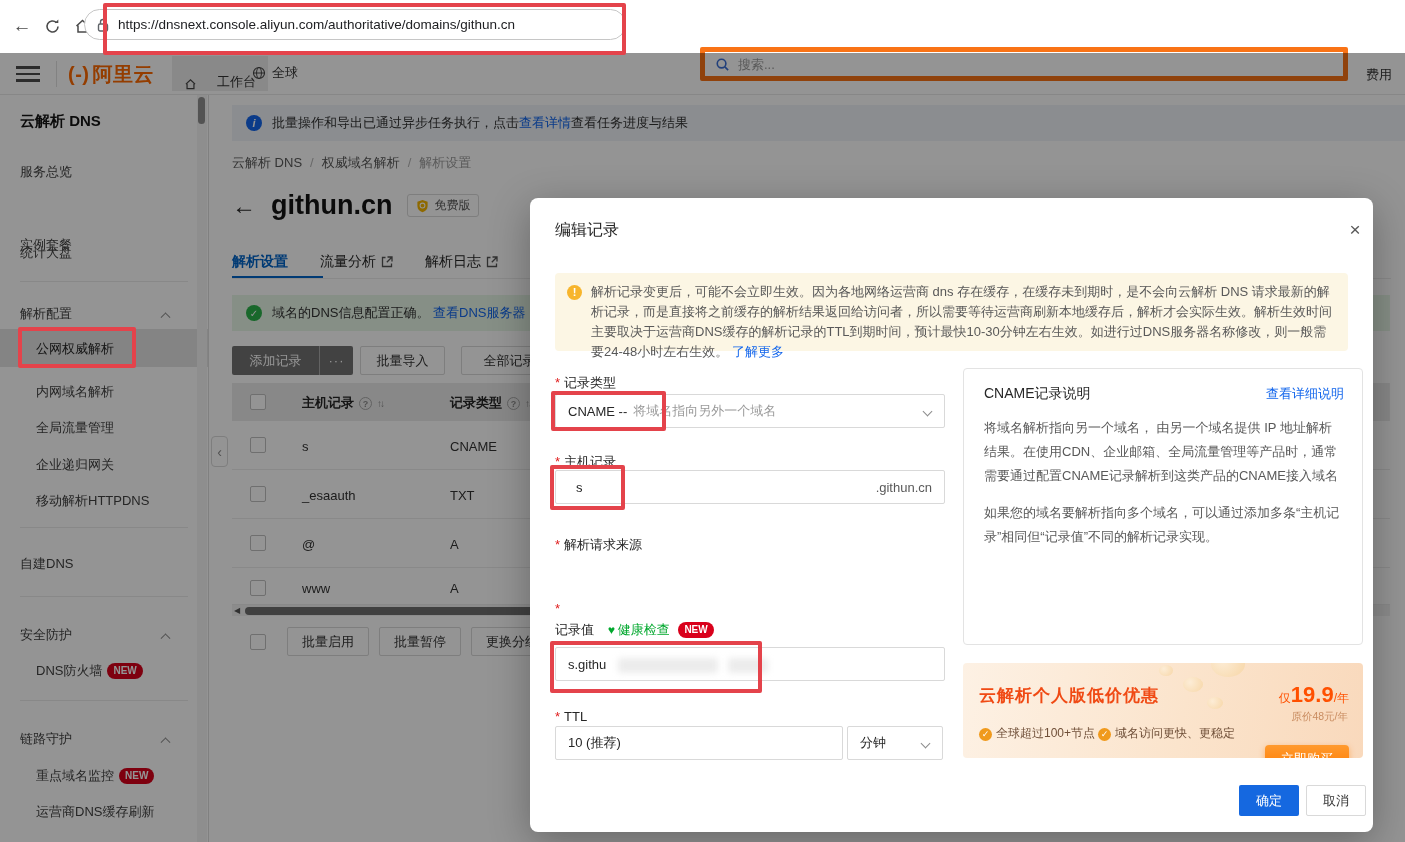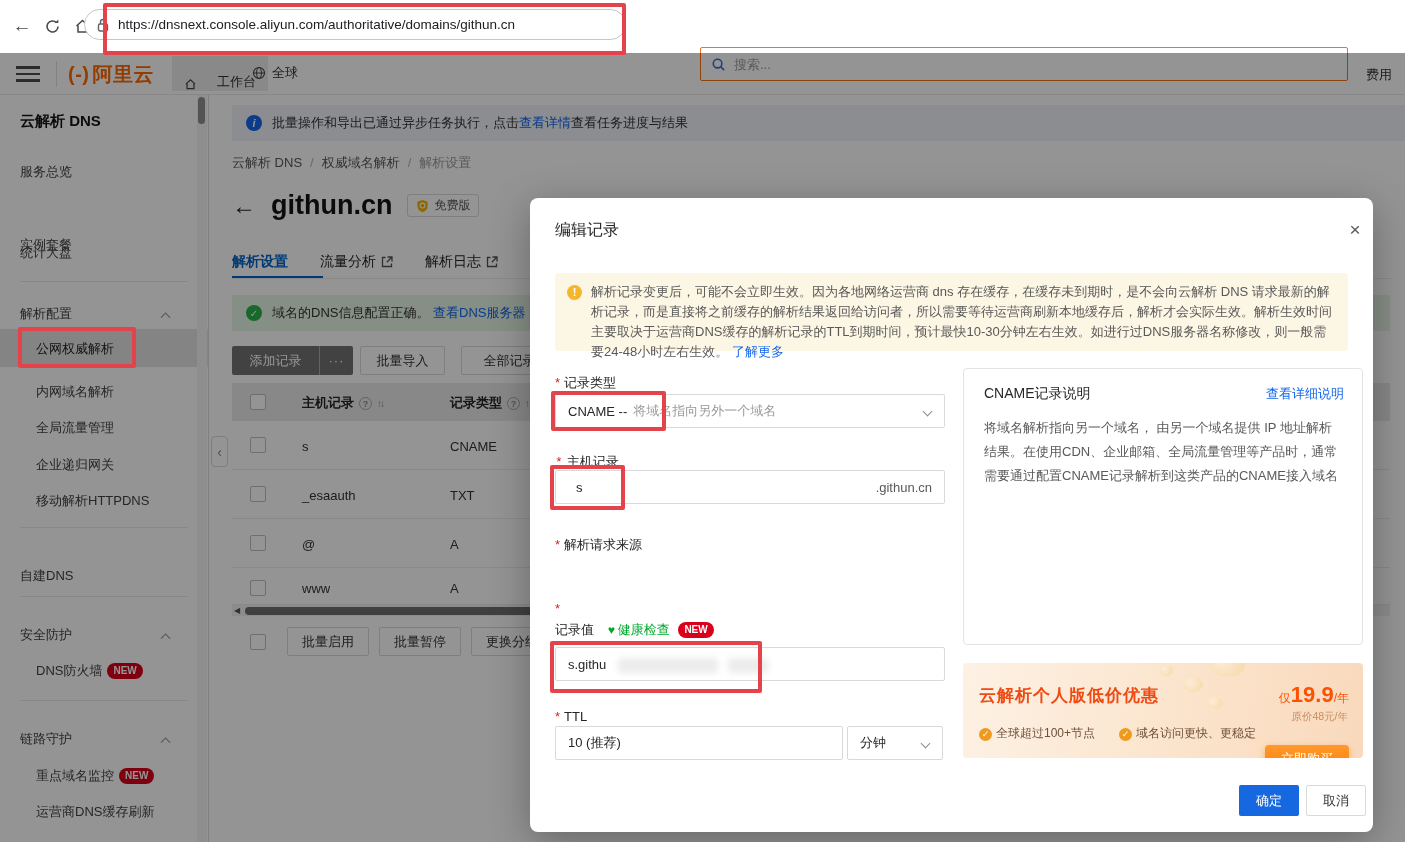--- a/index.html
+++ b/index.html
@@ -14,21 +14,21 @@
   .url-text { font-size:13.5px; color:#202124; white-space:nowrap; }
 
   
   .app-header { position:absolute; top:53px; left:0; width:100%; height:42px; background:#fff; border-bottom:1px solid #e8e8e8; z-index:6; }
   .hamburger { position:absolute; left:16px; top:13px; width:24px; height:17px; cursor:pointer; }
   .hamburger i { display:block; height:2.5px; background:#4d4d4d; margin-bottom:4.2px; }
   .hline { position:absolute; left:56px; top:8px; height:26px; border-left:1px solid #e0e0e0; }
   .brand { position:absolute; left:68px; top:8px; display:flex; align-items:center; gap:3px; color:#ff6a00; font-weight:bold; font-size:20px; letter-spacing:0.5px; }
   .chip-workbench { position:absolute; left:172px; top:3px; height:35px; background:#ececec; display:flex; align-items:flex-end; gap:20px; padding:0 12px; font-size:13px; color:#333; cursor:pointer; }
   .nav-global { position:absolute; left:252px; top:11px; display:flex; align-items:center; gap:6px; font-size:13px; color:#333; cursor:pointer; }
-  .search-box { position:absolute; left:700px; top:-6px; width:648px; height:34px; border:1px solid #f97316; border-radius:2px; background:#fff; display:flex; align-items:center; padding:0 10px; gap:8px; }
+  .search-box { position:absolute; left:700px; top:-6px; width:648px; height:34px; border:5px solid #f97316; border-radius:2px; background:#fff; display:flex; align-items:center; padding:0 10px; gap:8px; }
   .search-box input { border:none; outline:none; flex:1; font-size:13px; color:#333; font-family:inherit; background:transparent; }
   .search-box input::placeholder { color:#9b9b9b; }
   .billing { position:absolute; left:1366px; top:13px; font-size:13px; color:#333; cursor:pointer; }
 
   
   .sidebar { position:absolute; top:95px; left:0; width:209px; bottom:0; background:#fff; border-right:1px solid #dcdcdc; z-index:6; }
   .side-title { position:absolute; left:20px; top:17px; font-size:15px; font-weight:bold; color:#141414; }
   .snav { position:absolute; left:20px; font-size:13px; color:#424242; cursor:pointer; white-space:nowrap; }
   .snav-child { left:36px; }
   .sel-row { position:absolute; left:0; top:234px; width:208px; height:38px; background:#e4e4e4; }
@@ -92,21 +92,21 @@
   .health { color:#00a82d; font-size:13px; margin-left:10px; cursor:pointer; }
   .heart { color:#00a82d; font-size:12px; margin-right:3px; }
   .blur-patch { position:absolute; height:15px; background:#ececec; filter:blur(3px); border-radius:3px; }
   .side-panel { position:absolute; left:433px; top:170px; width:400px; height:277px; border:1px solid #e3e3e3; border-radius:4px; padding:16px 20px; }
   .sp-title { font-size:14px; color:#262626; }
   .sp-link { position:absolute; right:18px; top:16px; font-size:13px; }
   .sp-p { font-size:13px; color:#595959; line-height:24px; margin-top:13px; }
   .promo { position:absolute; left:433px; top:465px; width:400px; height:95px; border-radius:4px; overflow:hidden; background:linear-gradient(100deg,#fdf1e4 0%,#fbe4cc 55%,#f9d9bc 100%); }
   .coin { position:absolute; border-radius:50%; background:radial-gradient(circle at 35% 35%, #fdeed8, #f6d4a0); opacity:0.85; }
   .promo-title { position:absolute; left:16px; top:21px; font-size:17px; font-weight:bold; color:#f04a14; letter-spacing:1px; }
-  .promo-bullets { position:absolute; left:16px; top:62px; display:flex; gap:24px; font-size:12px; color:#6f4f38; align-items:center; }
+  .promo-bullets { position:absolute; left:16px; top:62px; display:flex; gap:3px; font-size:12px; color:#6f4f38; align-items:center; }
   .pcheck { width:13px; height:13px; border-radius:50%; background:#f09a1d; color:#fff; font-size:9px; display:inline-flex; align-items:center; justify-content:center; margin-right:4px; }
   .promo-price { position:absolute; right:14px; top:19px; color:#ff5000; display:flex; align-items:baseline; }
   .promo-orig { position:absolute; right:15px; top:47px; font-size:10.5px; color:#c98c60; }
   .buy-btn { position:absolute; right:14px; top:62px; width:84px; height:27px; background:linear-gradient(180deg,#ff9a2e,#ff7a00); border-radius:4px; color:#fff; font-size:13px; font-weight:normal; display:flex; align-items:center; justify-content:center; cursor:pointer; box-shadow:0 2px 6px rgba(255,122,0,0.45);margin-top:20px; }
   .ok-btn { position:absolute; left:709px; top:587px; width:60px; height:31px; background:#1568e0; border-radius:2px; color:#fff; font-size:13px; display:flex; align-items:center; justify-content:center; cursor:pointer; }
   .cancel-btn { position:absolute; left:776px; top:587px; width:60px; height:31px; background:#fff; border:1px solid #d9d9d9; border-radius:2px; color:#333; font-size:13px; display:flex; align-items:center; justify-content:center; cursor:pointer; }
 
   
   .anno { position:absolute; border:4px solid #e4434b; border-radius:2px; z-index:30; }
   svg { display:block; }
@@ -194,21 +194,21 @@
     <span class="chev chev-up grp-chev" style="top:216px;"></span>
 
     <div class="sel-row"></div>
     <div class="snav snav-child" style="top:245px;color:#262626;">公网权威解析</div>
     <div class="snav snav-child" style="top:288px;">内网域名解析</div>
     <div class="snav snav-child" style="top:324px;">全局流量管理</div>
     <div class="snav snav-child" style="top:361px;">企业递归网关</div>
     <div class="snav snav-child" style="top:397px;">移动解析HTTPDNS</div>
     <div class="sdiv" style="top:432px;"></div>
 
-    <div class="snav" style="top:472px;">自建DNS</div>
+    <div class="snav" style="top:460px;">自建DNS</div>
     <div class="sdiv" style="top:501px;"></div>
 
     <div class="snav" style="top:531px;">
       <span>安全防护</span>
     </div>
     <span class="chev chev-up grp-chev" style="top:537px;"></span>
     <div class="snav snav-child" style="top:567px;">
       <span>DNS防火墙</span><span class="new-pill">NEW</span>
     </div>
     <div class="sdiv" style="top:605px;"></div>
@@ -350,21 +350,21 @@
 
     <div class="f-label" style="left:25px;top:176px;">
       <span class="req">*</span><span>记录类型</span>
     </div>
     <div class="f-select" style="left:25px;top:196px;">
       <span>CNAME --</span>
       <span class="ph">将域名指向另外一个域名</span>
       <span class="chev chev-down sel-chev"></span>
     </div>
 
-    <div class="f-label" style="left:25px;top:255px;font-family:Liberation Mono, monospace;">
+    <div class="f-label" style="left:25px;top:255px;">
       <span class="req">*</span><span>主机记录</span>
     </div>
     <div class="f-input" style="left:25px;top:272px;padding-left:20px;">
       <span>s</span>
       <span class="suffix">.githun.cn</span>
     </div>
 
     <div class="f-label" style="left:25px;top:338px;">
       <span class="req">*</span><span>解析请求来源</span>
     </div>
@@ -389,20 +389,21 @@
     </div>
     <div class="f-select" style="left:317px;top:528px;width:96px;">
       <span>分钟</span>
       <span class="chev chev-down sel-chev"></span>
     </div>
 
     <div class="side-panel">
       <div class="sp-title">CNAME记录说明</div>
       <div class="sp-link blue-link">查看详细说明</div>
       <div class="sp-p">将域名解析指向另一个域名， 由另一个域名提供 IP 地址解析结果。在使用CDN、企业邮箱、全局流量管理等产品时，通常需要通过配置CNAME记录解析到这类产品的CNAME接入域名</div>
+      <div class="sp-p">如果您的域名要解析指向多个域名，可以通过添加多条“主机记录”相同但“记录值”不同的解析记录实现。</div>
     </div>
 
     <div class="promo">
       <div class="coin" style="right:118px;top:-12px;width:34px;height:26px;"></div>
       <div class="coin" style="right:160px;top:14px;width:20px;height:15px;"></div>
       <div class="coin" style="right:190px;top:2px;width:14px;height:11px;"></div>
       <div class="coin" style="right:140px;top:34px;width:16px;height:12px;"></div>
       <div class="promo-title">云解析个人版低价优惠</div>
       <div class="promo-price">
         <span style="font-size:12px;">仅</span>

